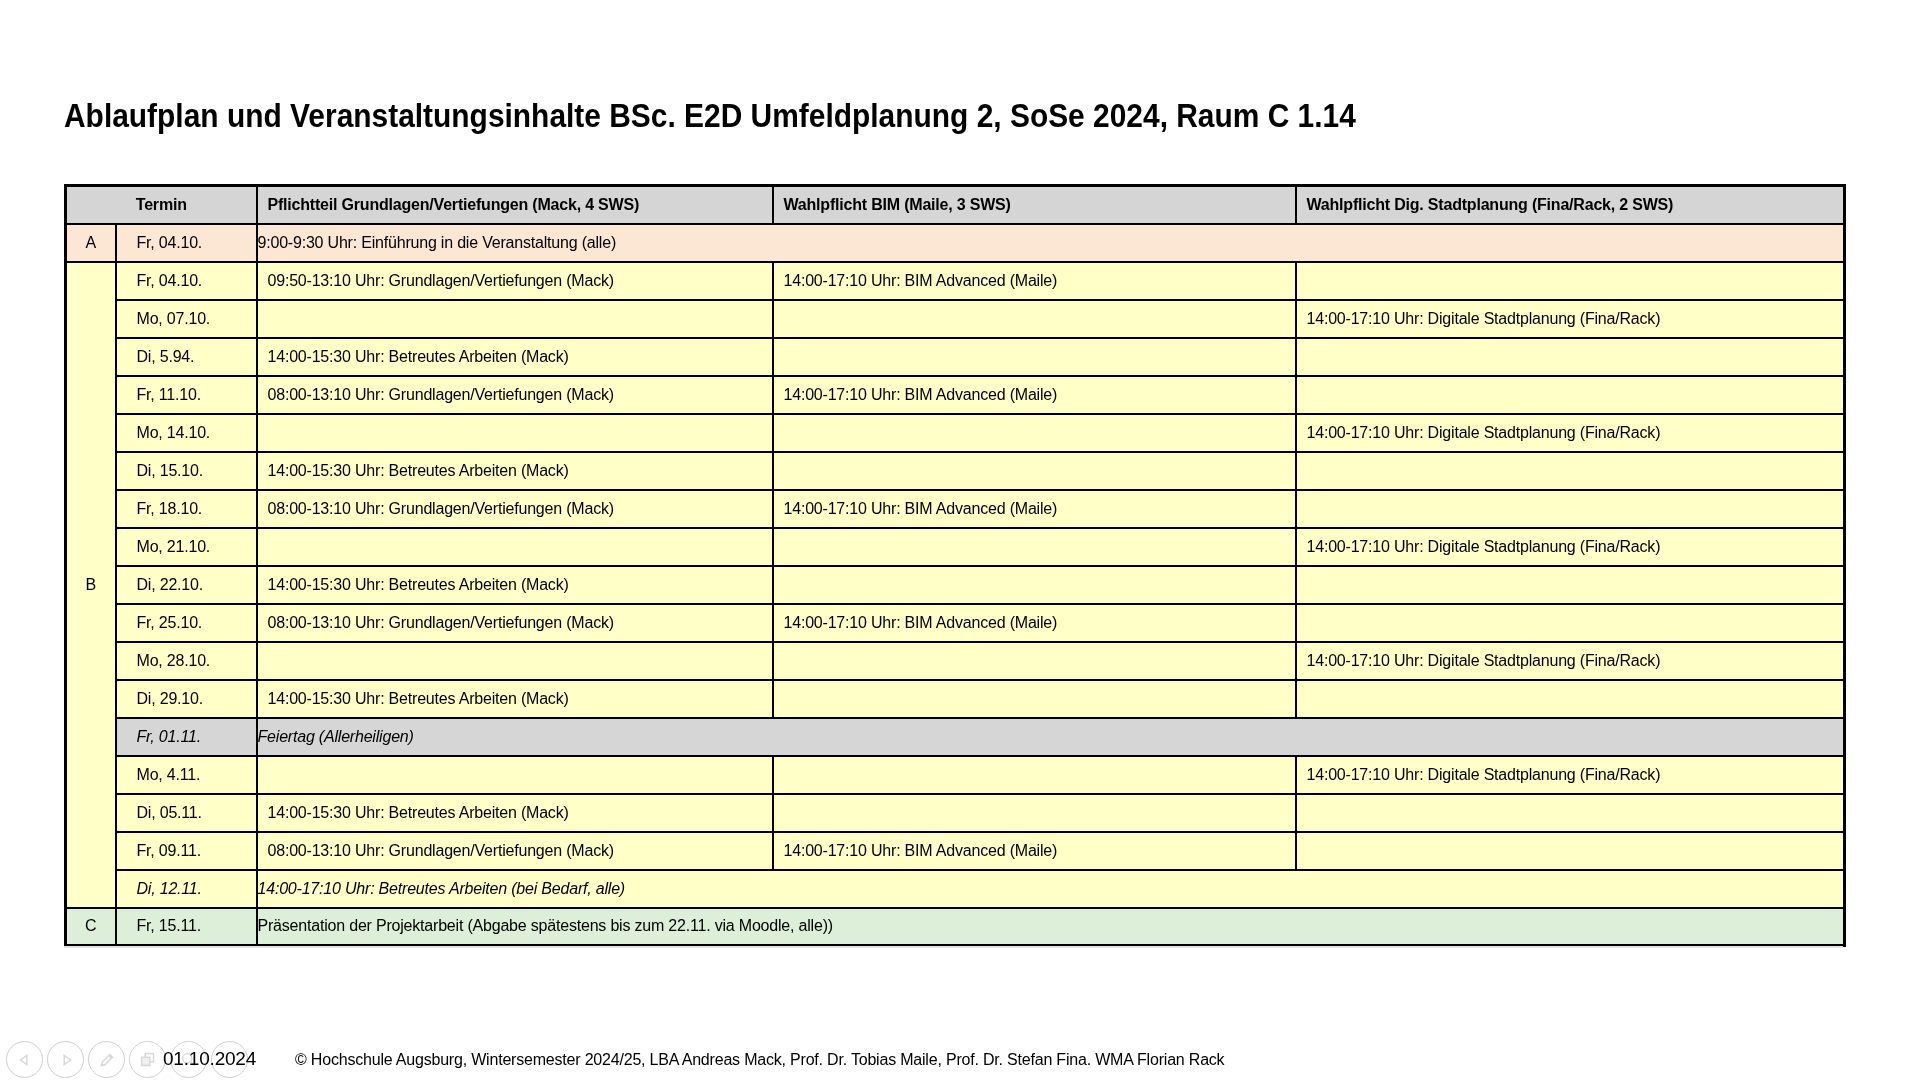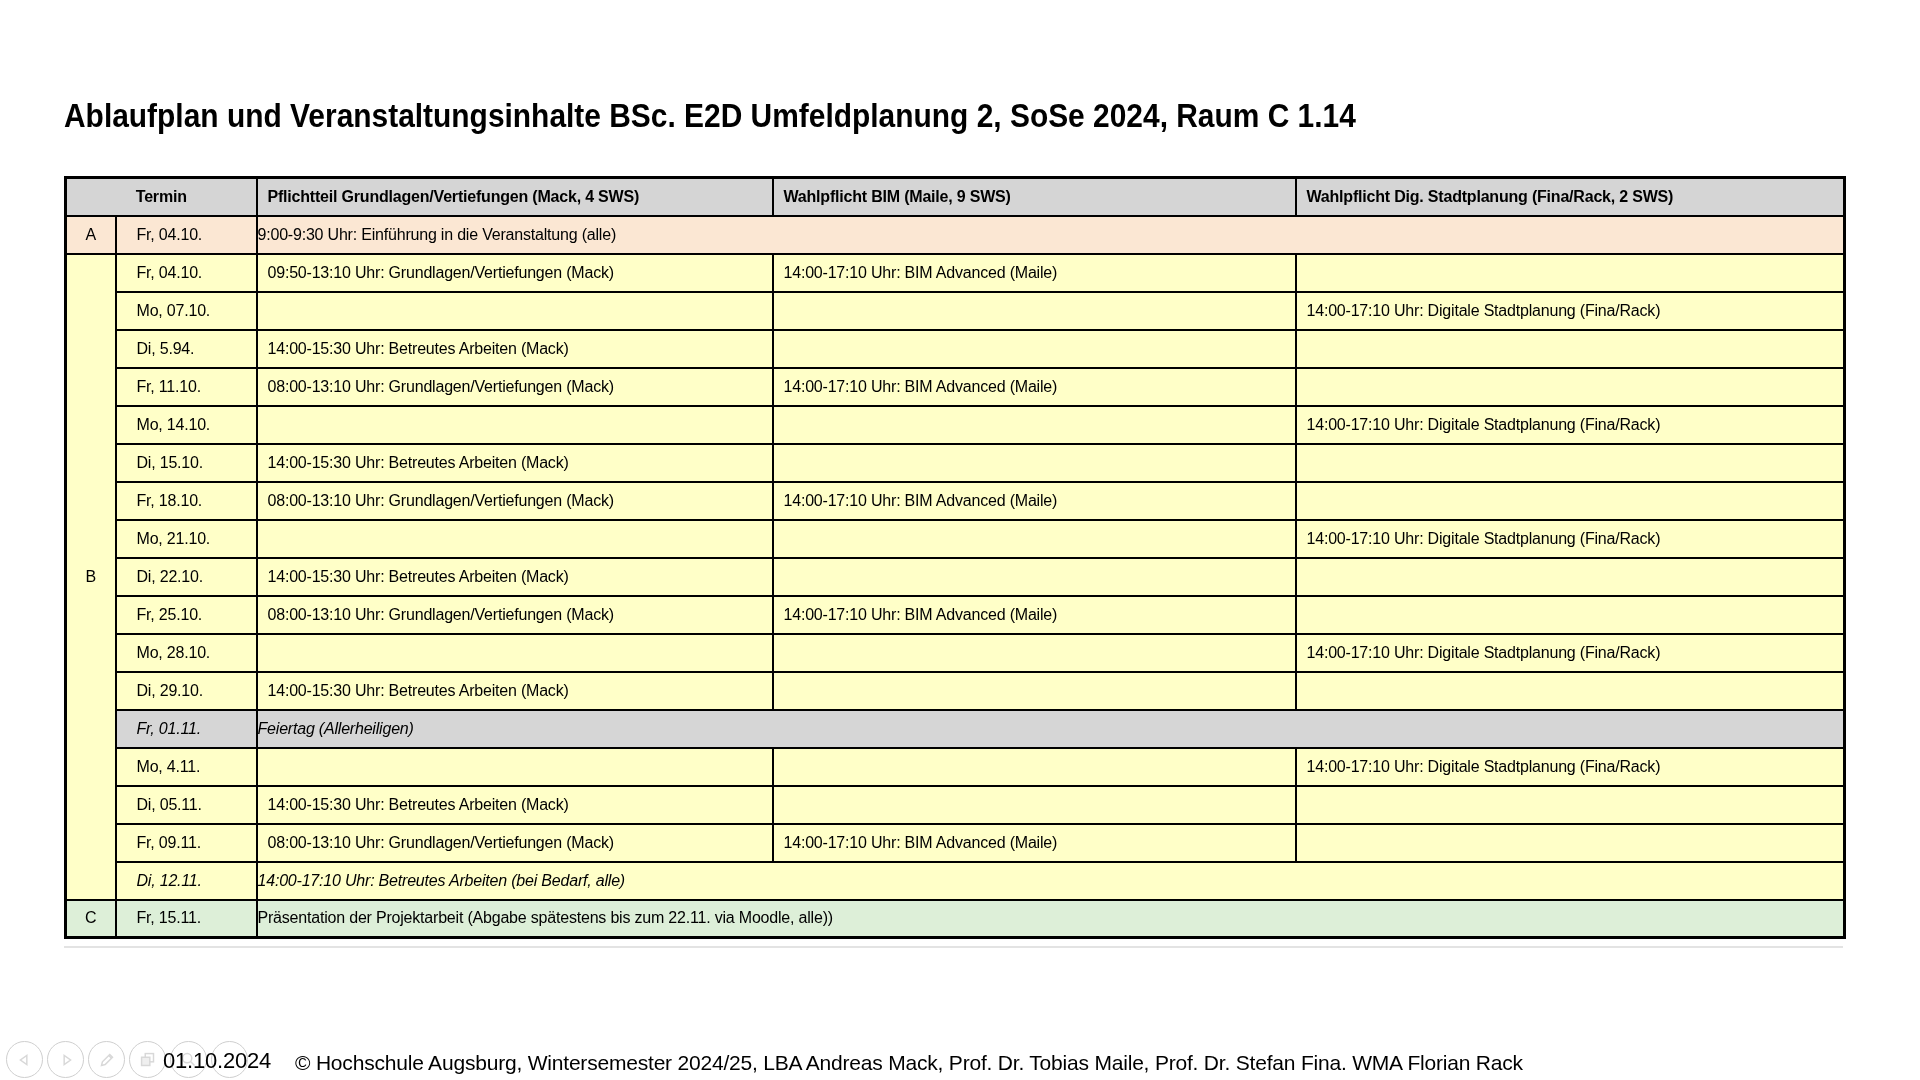--- a/index.html
+++ b/index.html
@@ -3,21 +3,21 @@
 <meta charset="utf-8">
 <style>
   * { margin:0; padding:0; box-sizing:border-box; }
   html,body { width:1920px; height:1080px; background:#fff; overflow:hidden;
               font-family:"Liberation Sans", sans-serif; color:#000; }
   .page { position:relative; width:1920px; height:1080px; }
 
   .title { position:absolute; left:64px; top:96px; font-size:34px; font-weight:bold;
            white-space:nowrap; transform:scaleX(0.88); transform-origin:left center; }
 
-  table.schedule { position:absolute; left:64px; top:176px; border-collapse:collapse;
+  table.schedule { position:absolute; left:64px; top:184px; border-collapse:collapse;
                    border:3px solid var(--border); table-layout:fixed; width:1779px;
                    font-size:16px; letter-spacing:-0.2px; }
   .schedule th, .schedule td { border:2px solid var(--border); height:38px;
                                vertical-align:middle; overflow:hidden; white-space:nowrap; }
   .schedule th { background:var(--header); font-weight:bold; text-align:left; padding-left:10px; }
   .schedule th.th-termin { text-align:center; padding-left:0; }
   .schedule td.letter { text-align:center; }
   .schedule td.date   { padding-left:20px; }
   .schedule td.session{ padding-left:10px; }
   .schedule td.merged { text-align:left; }
@@ -28,23 +28,23 @@
   .bg-green  { background:var(--green); }
 
   .page-edge-line { position:absolute; left:64px; top:946px; width:1779px; height:2px;
                     background:#E3E3E3; }
 
   .toolbar { position:absolute; left:6px; top:1041px; display:flex; gap:4px; }
   .circle { width:37px; height:37px; border:1.5px solid #CFCFCF; border-radius:50%;
             display:flex; align-items:center; justify-content:center; background:#fff; }
   .circle svg { stroke:#D8D8D8; fill:none; stroke-width:1.6; }
 
-  .footer-date { position:absolute; left:163px; top:1048px; font-size:22px;
+  .footer-date { position:absolute; left:163px; top:1048px; font-size:19px;
                  letter-spacing:-0.2px; z-index:5; }
-  .footer-copy { position:absolute; left:295px; top:1051px; font-size:21px;
+  .footer-copy { position:absolute; left:295px; top:1051px; font-size:16px;
                  letter-spacing:-0.2px; white-space:nowrap; }
 </style>
 </head>
 <body>
 
 <div class="page">
 
   <h1 class="title">Ablaufplan und Veranstaltungsinhalte BSc. E2D Umfeldplanung 2, SoSe 2024, Raum C 1.14</h1>
 
   <table class="schedule">
@@ -52,21 +52,21 @@
       <col style="width:50px">
         <col style="width:141px">
         <col style="width:516px">
       <col style="width:523px">
         <col style="width:549px">
     </colgroup>
     <thead>
       <tr>
         <th colspan="2" class="th-termin">Termin</th>
         <th>Pflichtteil Grundlagen/Vertiefungen (Mack, 4 SWS)</th>
-        <th>Wahlpflicht BIM (Maile, 9 SWS)</th>
+        <th>Wahlpflicht BIM (Maile, 3 SWS)</th>
         <th>Wahlpflicht Dig. Stadtplanung (Fina/Rack, 2 SWS)</th>
       </tr>
     </thead>
     <tbody id="schedule-body">
         <tr>
           <td class="letter bg-peach" rowspan="1">A</td>
           <td class="date bg-peach">Fr, 04.10.</td>
           <td class="merged bg-peach" colspan="3">9:00-9:30 Uhr: Einführung in die Veranstaltung (alle)</td>
         </tr>
         <tr>

